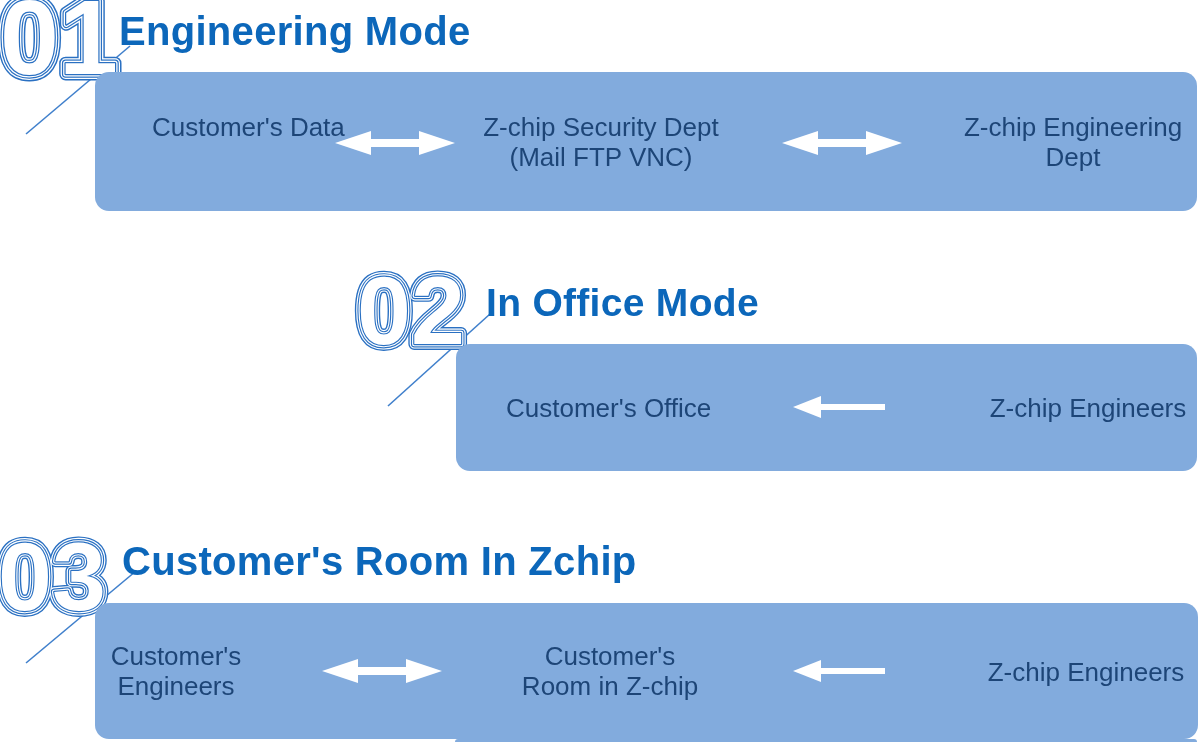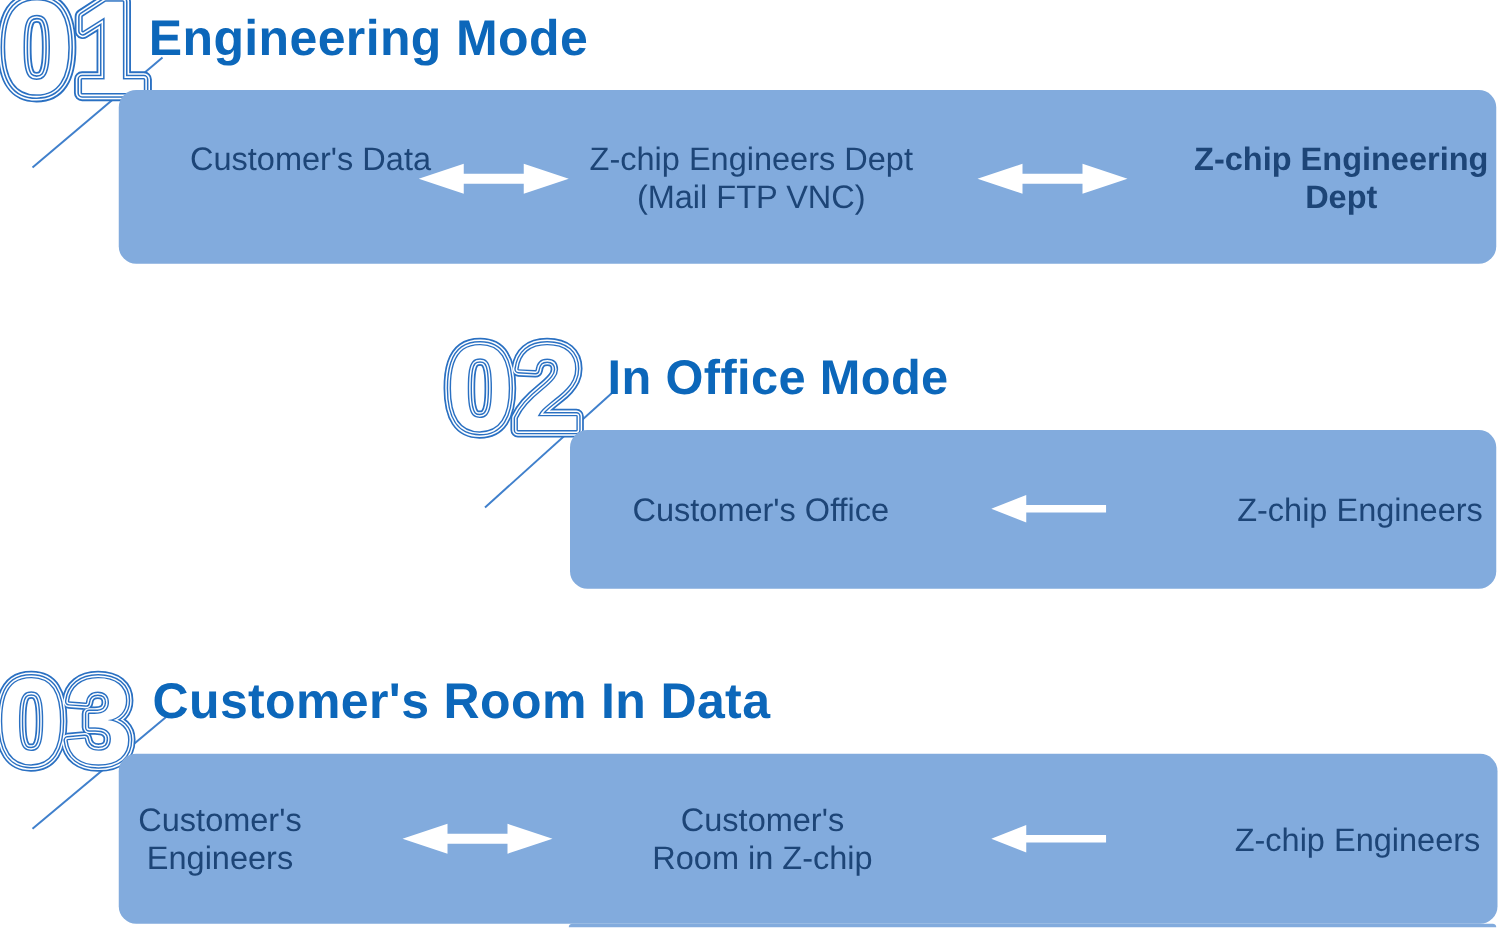--- a/index.html
+++ b/index.html
@@ -65,30 +65,30 @@
   <div class="band" style="left:95px;top:72px;width:1102px;height:139px;"></div>
 
   <div class="node" style="left:113px;top:112px;text-align:right;margin-left:39px;">Customer's Data</div>
 
   <svg class="arrow-svg" style="left:333px;top:128px;" width="124" height="30" viewBox="0 0 124 30">
     <polygon points="2,15 38,3 38,27" fill="var(--arrow)"></polygon>
     <rect x="32" y="11" width="60" height="8" fill="var(--arrow)"></rect>
     <polygon points="122,15 86,3 86,27" fill="var(--arrow)"></polygon>
   </svg>
 
-  <div class="node" style="left:450px;top:112px;width:302px;">Z-chip Engineers Dept
+  <div class="node" style="left:450px;top:112px;width:302px;">Z-chip Security Dept
 (Mail FTP VNC)</div>
 
   <svg class="arrow-svg" style="left:780px;top:128px;" width="124" height="30" viewBox="0 0 124 30">
     <polygon points="2,15 38,3 38,27" fill="var(--arrow)"></polygon>
     <rect x="32" y="11" width="60" height="8" fill="var(--arrow)"></rect>
     <polygon points="122,15 86,3 86,27" fill="var(--arrow)"></polygon>
   </svg>
 
-  <div class="node" style="left:948px;top:112px;width:250px;font-weight:bold;">Z-chip Engineering
+  <div class="node" style="left:948px;top:112px;width:250px;">Z-chip Engineering
 Dept</div>
 
   <svg class="num-svg" style="left:353px;top:266px;" width="130" height="92" viewBox="0 0 130 92">
     <g font-size="97">
       <text x="4" y="78" fill="none" stroke="var(--number-blue)" stroke-width="12">02</text>
       <text x="4" y="78" fill="none" stroke="#ffffff" stroke-width="9.2">02</text>
       <text x="4" y="78" fill="none" stroke="var(--number-blue)" stroke-width="6.9">02</text>
       <text x="4" y="78" fill="none" stroke="#ffffff" stroke-width="4.6">02</text>
       <text x="4" y="78" fill="none" stroke="var(--number-blue)" stroke-width="2.3">02</text>
       <text x="4" y="78" fill="#ffffff">02</text>
@@ -112,21 +112,21 @@
     <g font-size="97">
       <text x="4" y="78" fill="none" stroke="var(--number-blue)" stroke-width="12">03</text>
       <text x="4" y="78" fill="none" stroke="#ffffff" stroke-width="9.2">03</text>
       <text x="4" y="78" fill="none" stroke="var(--number-blue)" stroke-width="6.9">03</text>
       <text x="4" y="78" fill="none" stroke="#ffffff" stroke-width="4.6">03</text>
       <text x="4" y="78" fill="none" stroke="var(--number-blue)" stroke-width="2.3">03</text>
       <text x="4" y="78" fill="#ffffff">03</text>
     </g>
   </svg>
 
-  <div class="title t3">Customer's Room In Data</div>
+  <div class="title t3">Customer's Room In Zchip</div>
 
   <div class="band" style="left:95px;top:603px;width:1103px;height:136px;"></div>
 
   <div class="node" style="left:76px;top:641px;width:200px;">Customer's
 Engineers</div>
 
   <svg class="arrow-svg" style="left:320px;top:656px;" width="124" height="30" viewBox="0 0 124 30">
     <polygon points="2,15 38,3 38,27" fill="var(--arrow)"></polygon>
     <rect x="32" y="11" width="60" height="8" fill="var(--arrow)"></rect>
     <polygon points="122,15 86,3 86,27" fill="var(--arrow)"></polygon>

